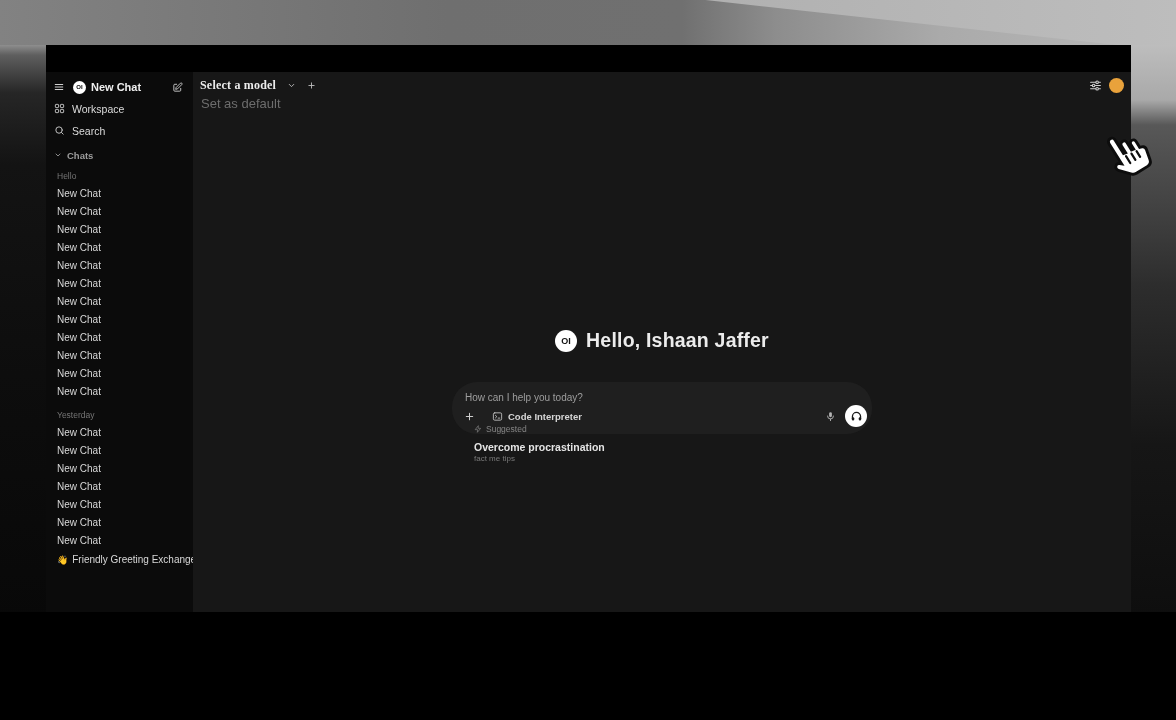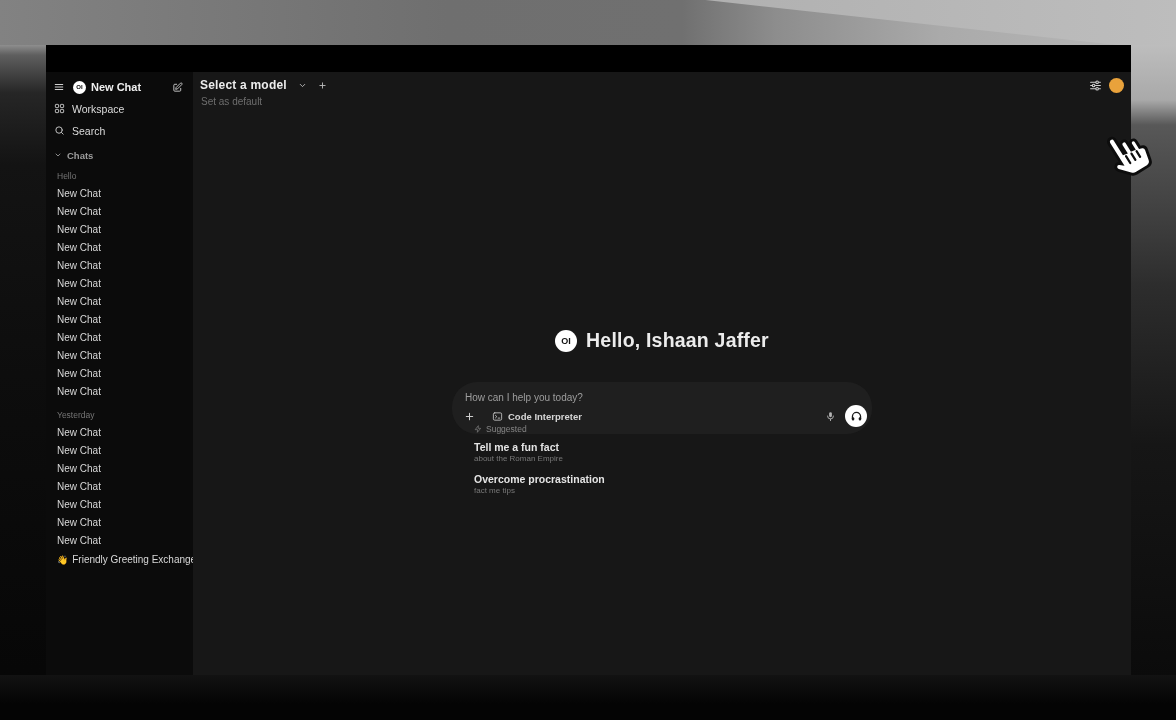--- a/index.html
+++ b/index.html
@@ -1,18 +1,18 @@
 <!DOCTYPE html>
 <html><head>
 <meta charset="utf-8">
 <style>
   * { margin:0; padding:0; box-sizing:border-box; }
   html,body { background:#000; }
   .stage {
-    position:relative; width:1176px; height:720px; overflow:hidden;
+    position:relative; width:1176px; height:612px; overflow:hidden;
     font-family:"Liberation Sans", sans-serif; background:#060606;
   }
   
   .bg-top { position:absolute; left:0; top:0; width:1176px; height:45px;
     background:linear-gradient(to right,#828282,#6f6f6f 38%,#707070 58%,#8d8d8d 66%,#aaaaaa 80%,#b9b9b9 100%); }
   .bg-top-light { position:absolute; left:0; top:0; width:1176px; height:45px;
     background:linear-gradient(to right,#9d9d9d,#bdbdbd);
     clip-path:polygon(60% 0,100% 0,100% 100%,95% 100%); }
   .bg-left { position:absolute; left:0; top:45px; width:46px; height:675px;
     background:linear-gradient(180deg,#8e8e8e 0,#5f5f5f 10px,#262626 48px,#131313 120px,#0d0d0d 330px,#060606 100%); }
@@ -42,23 +42,23 @@
   .sb-chats .ic { display:flex; margin-right:5px; }
   .group-label { padding-left:11px; margin-top:8px; height:12px; line-height:12px;
     font-size:8.5px; color:#757575; font-weight:500; }
   .chat-list { margin-top:3px; }
   .chat-item { height:18px; line-height:18px; padding-left:11px; font-size:10px; color:#d8d8d8;
     white-space:nowrap; overflow:hidden; }
   .chat-item.pinned { display:flex; align-items:center; gap:4px; margin-top:1px; }
   .emoji { color:#f3c843; font-size:9px; }
 
   
-  .model-row { position:absolute; left:7px; top:6px; display:flex; align-items:center; gap:11px; }
+  .model-row { position:absolute; left:7px; top:6px; display:flex; align-items:center; gap:11px;font-family:Liberation Serif, serif; }
   .model-label { font-size:12px; font-weight:700; color:#ececec; letter-spacing:.2px; }
-  .set-default { position:absolute; left:8px; top:24px; font-size:10px; color:#6d6d6d; }
+  .set-default { position:absolute; left:8px; top:24px; font-size:13px; color:#6d6d6d; }
   .top-right { position:absolute; right:7px; top:6px; display:flex; align-items:center; gap:7px; }
   .avatar { width:15px; height:15px; border-radius:50%; }
 
   
   .greeting { position:absolute; left:0; right:0; top:257px; display:flex; align-items:center;
     justify-content:center; gap:9px; }
   .greet-logo { width:22px; height:22px; border-radius:50%; background:#fff; color:#111;
     display:flex; align-items:center; justify-content:center; font-size:9px; font-weight:700; }
   .greet-text { font-size:19.5px; font-weight:600; color:#ececec; letter-spacing:.2px; }
 
@@ -274,24 +274,20 @@
         <div class="sug-label">
           <span style="display:flex">
             <svg width="8" height="8" viewBox="0 0 24 24" fill="none" stroke="#858585" stroke-width="2" stroke-linejoin="round">
                 <path d="M13 2L3.5 14H11l-1 8L20 10h-7.5L13 2z"></path>
               </svg>
           </span>
           <span>Suggested</span>
         </div>
         <div>
 
-            <div class="prompt">
-              <div class="p-title">Tell me a fun fact</div>
-              <div class="p-sub">about the Roman Empire</div>
-            </div>
 
 
             <div class="prompt">
               <div class="p-title">Overcome procrastination</div>
               <div class="p-sub">fact me tips</div>
             </div>
           </div>
       </div>
     </main>
   </div>

